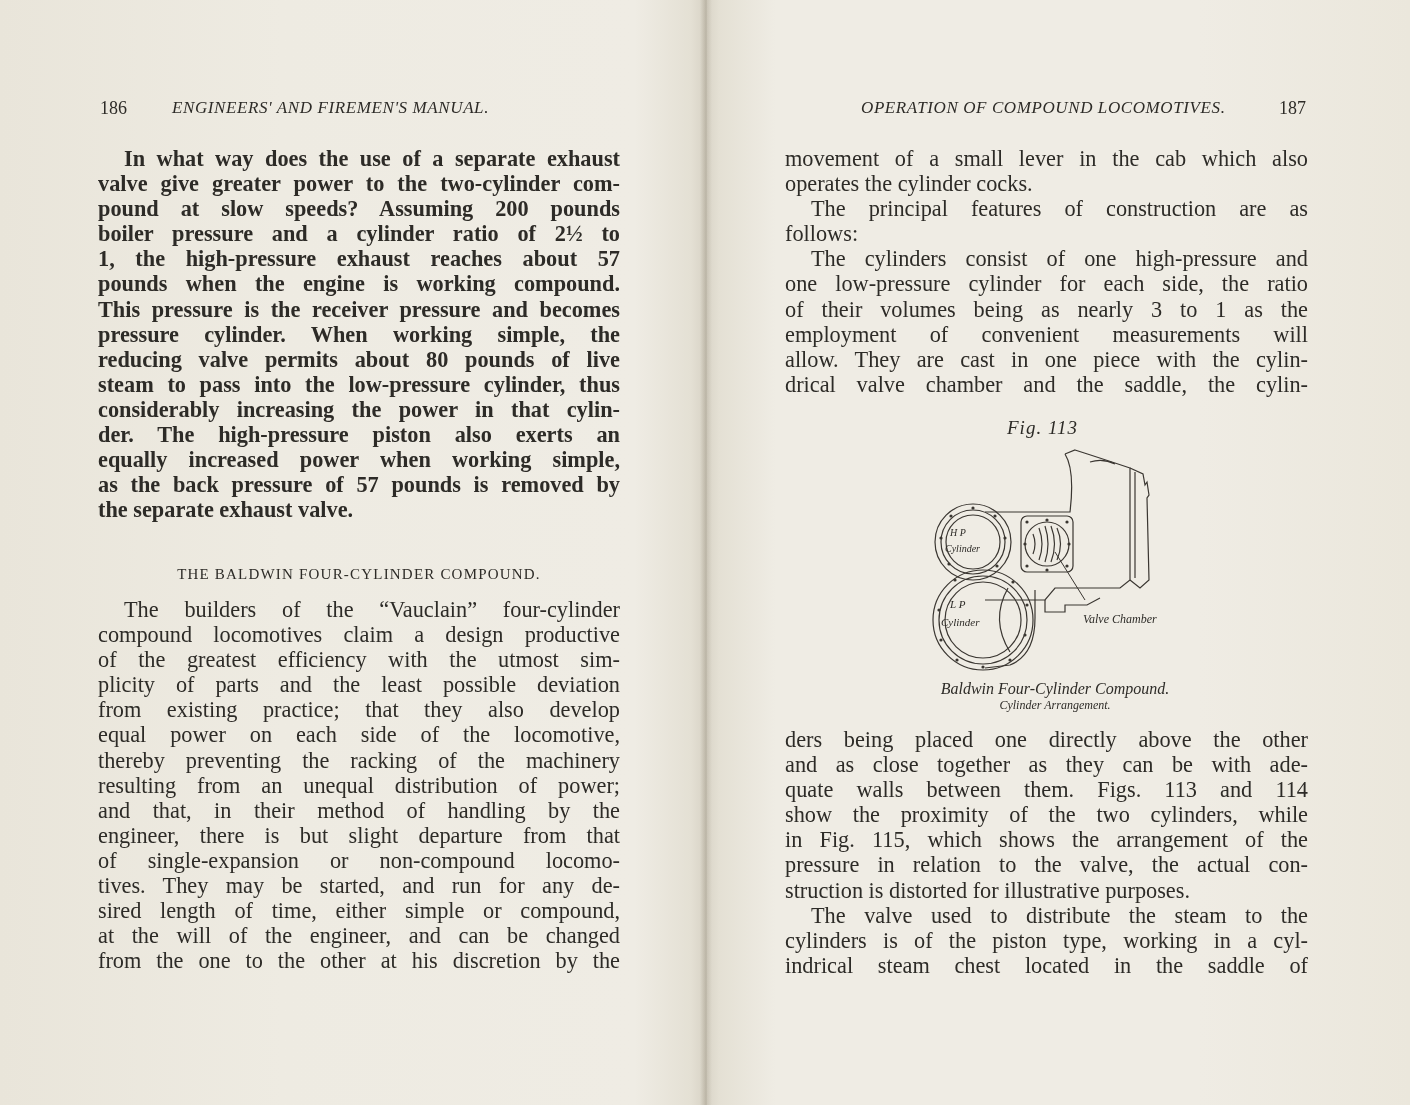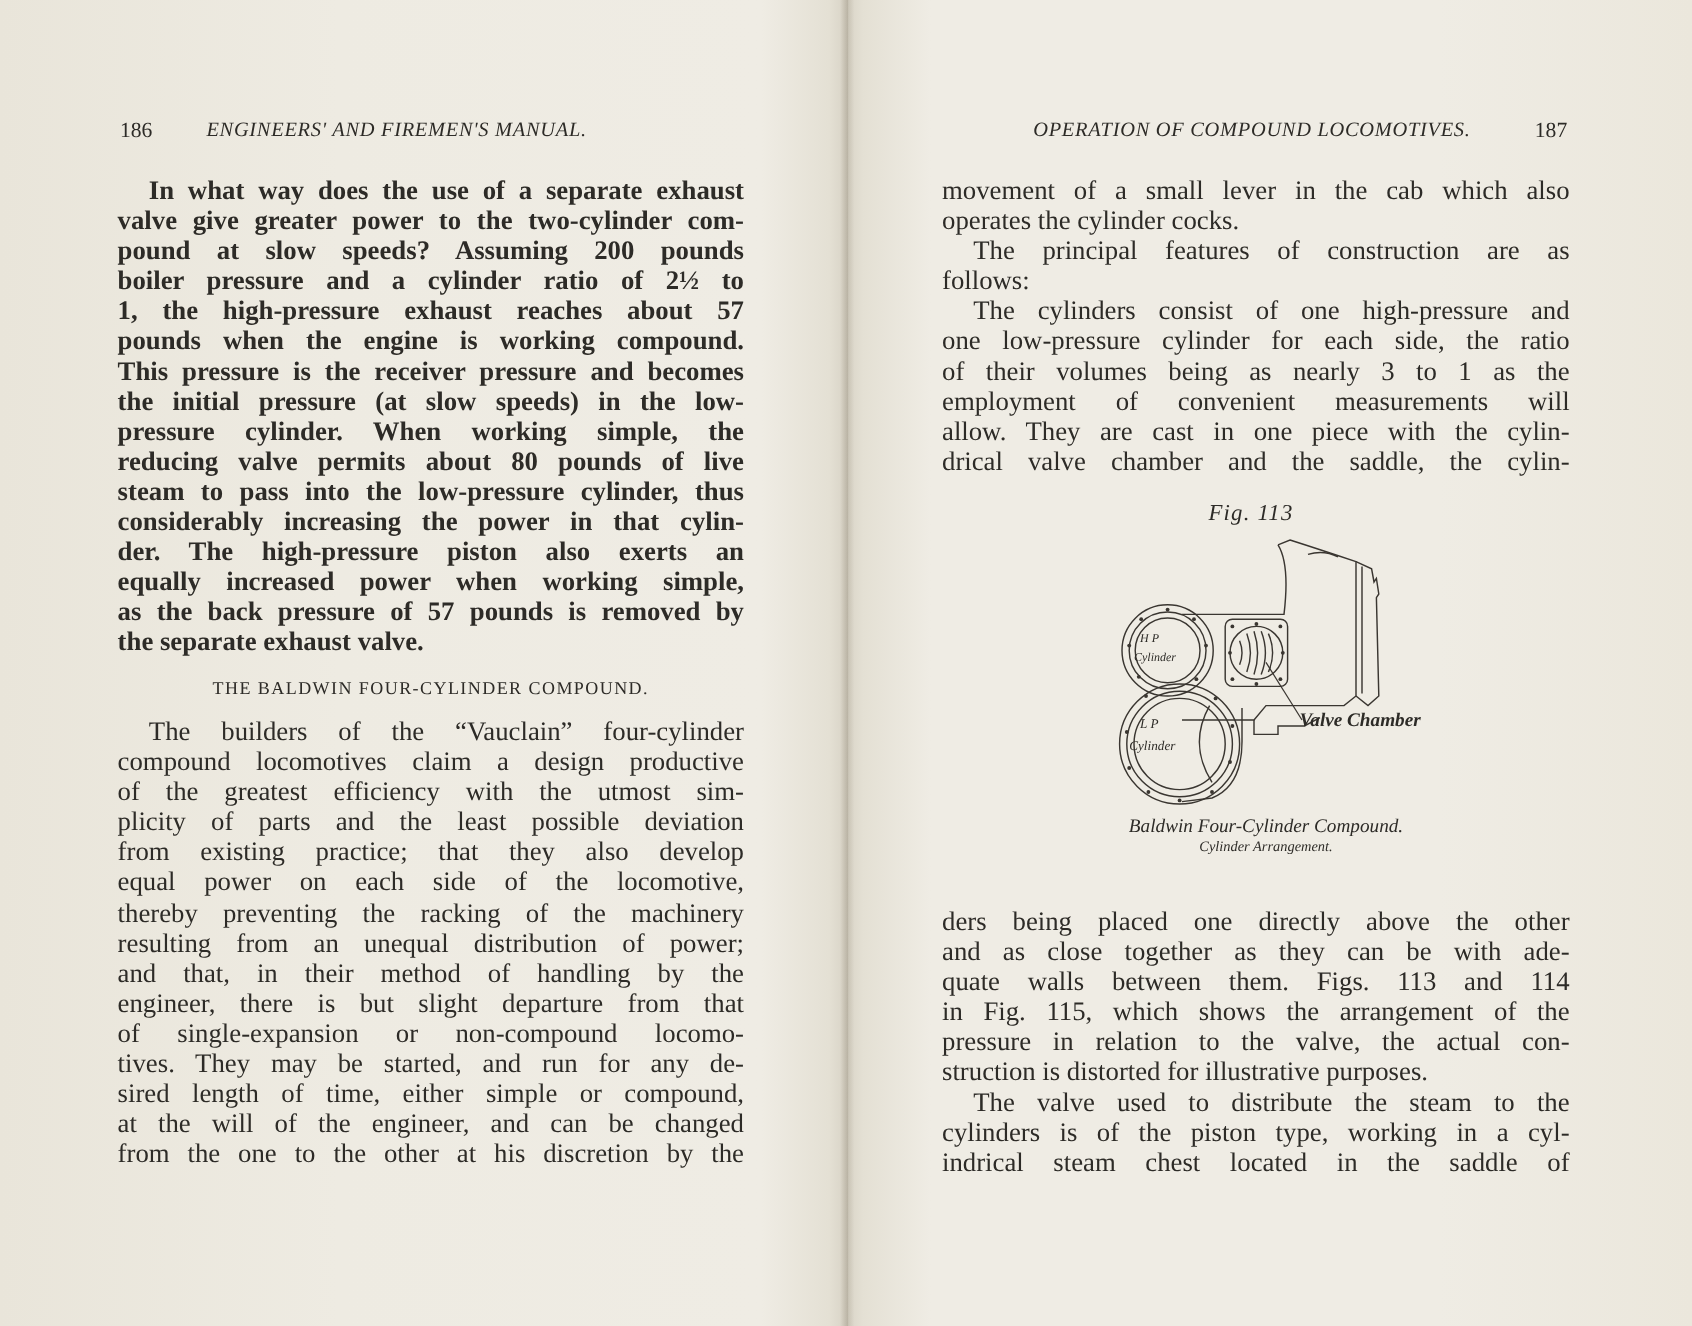--- a/index.html
+++ b/index.html
@@ -50,21 +50,20 @@
     </div>
 
     <div class="body" style="top:146px;font-weight:bold;">
       <span class="line indent">In what way does the use of a separate exhaust</span>
       <span class="line">valve give greater power to the two-cylinder com-</span>
       <span class="line">pound at slow speeds? Assuming 200 pounds</span>
       <span class="line">boiler pressure and a cylinder ratio of 2½ to</span>
       <span class="line">1, the high-pressure exhaust reaches about 57</span>
       <span class="line">pounds when the engine is working compound.</span>
       <span class="line">This pressure is the receiver pressure and becomes</span>
-      <span class="line">the initial pressure (at slow speeds) in the low-</span>
       <span class="line">pressure cylinder. When working simple, the</span>
       <span class="line">reducing valve permits about 80 pounds of live</span>
       <span class="line">steam to pass into the low-pressure cylinder, thus</span>
       <span class="line">considerably increasing the power in that cylin-</span>
       <span class="line">der. The high-pressure piston also exerts an</span>
       <span class="line">equally increased power when working simple,</span>
       <span class="line">as the back pressure of 57 pounds is removed by</span>
       <span class="line last">the separate exhaust valve.</span>
     </div>
 
@@ -164,29 +163,30 @@
           <circle cx="142" cy="126" r="1.6"></circle>
         <circle cx="122" cy="80" r="1.6"></circle>
           <circle cx="122" cy="130" r="1.6"></circle>
       </g>
     </svg>
 
     <span class="fig-caption" style="left:165px; top:527px; font-size:10px;">H P</span>
     <span class="fig-caption" style="left:160px; top:543px; font-size:10px;">Cylinder</span>
     <span class="fig-caption" style="left:165px; top:598px; font-size:11px;text-align:right;">L P</span>
     <span class="fig-caption" style="left:156px; top:616px; font-size:11px;">Cylinder</span>
-    <span class="fig-caption" style="left:298px; top:592px; font-size:16px;font-weight:bold;">Valve Chamber</span>
+    <span class="fig-caption" style="left:298px; top:612px; font-size:12px;">Valve Chamber</span>
 
     <div class="fig-caption" style="left:120px; width:300px; top:680px; font-size:16px;">Baldwin Four-Cylinder Compound.</div>
     <div class="fig-caption" style="left:120px; width:300px; top:698px; font-size:12px;">Cylinder Arrangement.</div>
 
-    <div class="body" style="top:727px;margin-top:28px;">
+    <div class="body" style="top:727px;">
       <span class="line">ders being placed one directly above the other</span>
       <span class="line">and as close together as they can be with ade-</span>
       <span class="line">quate walls between them. Figs. 113 and 114</span>
+      <span class="line">show the proximity of the two cylinders, while</span>
       <span class="line">in Fig. 115, which shows the arrangement of the</span>
       <span class="line">pressure in relation to the valve, the actual con-</span>
       <span class="line last">struction is distorted for illustrative purposes.</span>
       <span class="line indent">The valve used to distribute the steam to the</span>
       <span class="line">cylinders is of the piston type, working in a cyl-</span>
       <span class="line">indrical steam chest located in the saddle of</span>
     </div>
   </div>
 </div>
 

